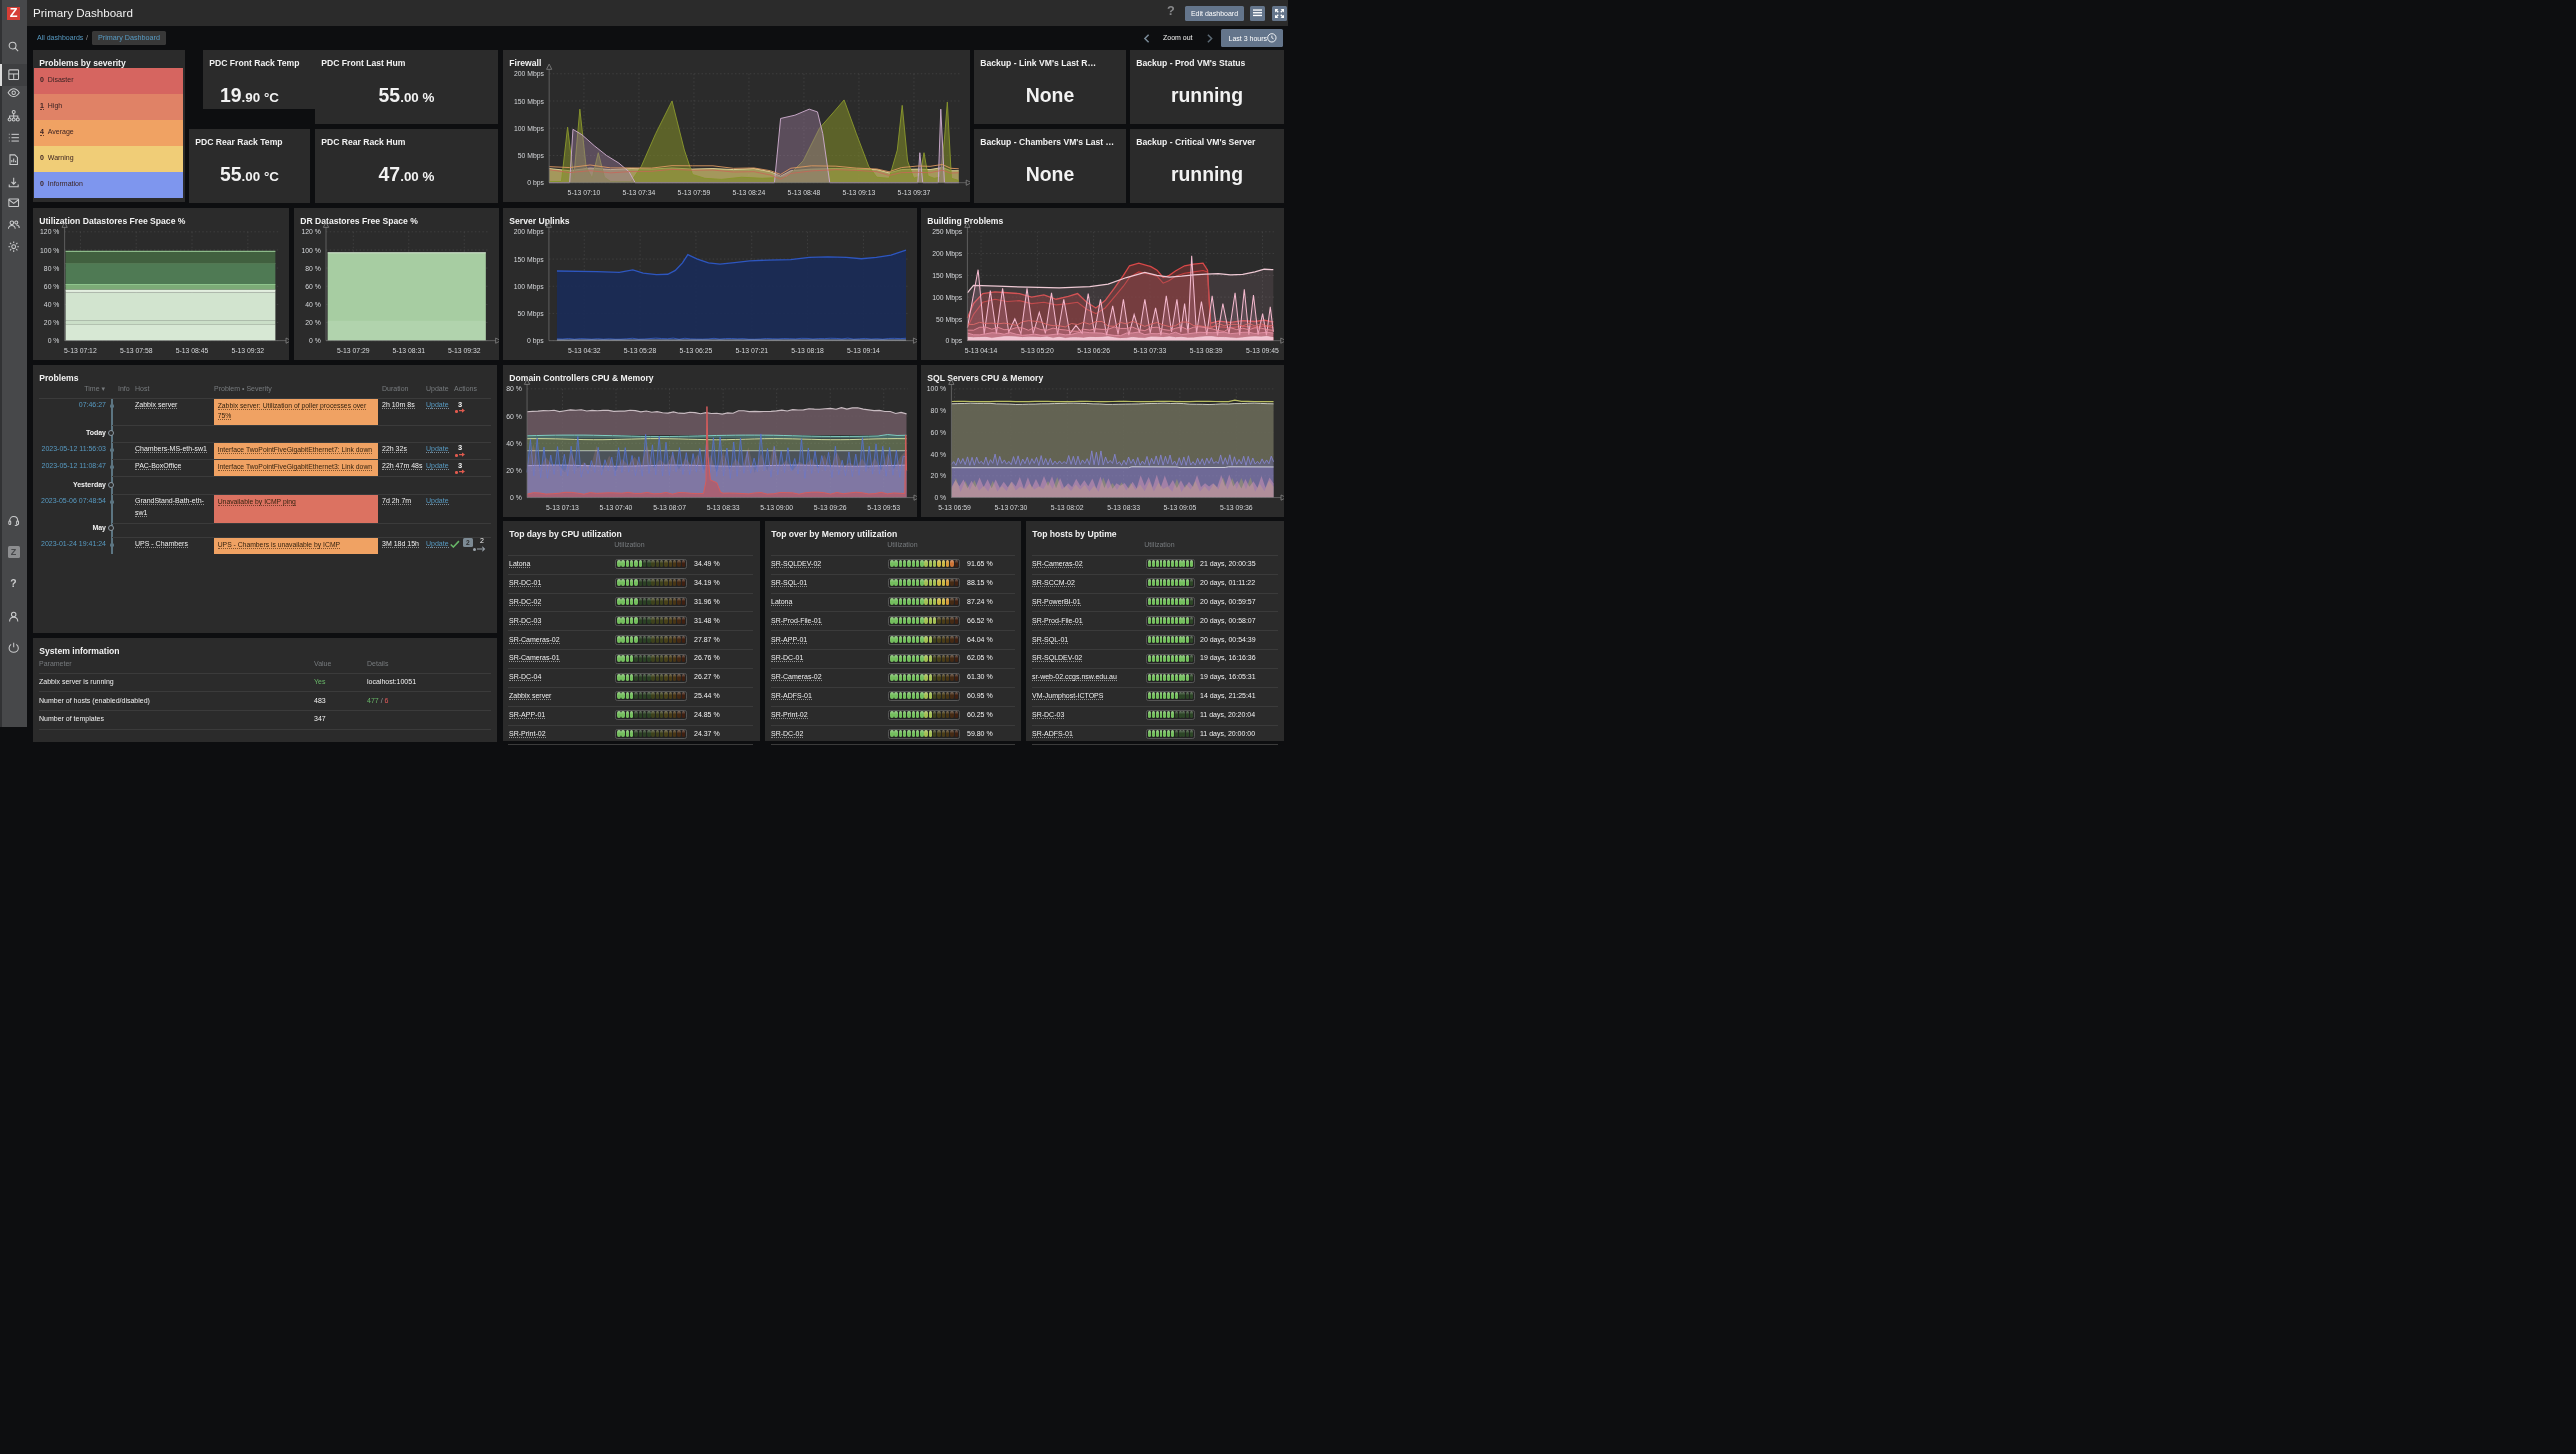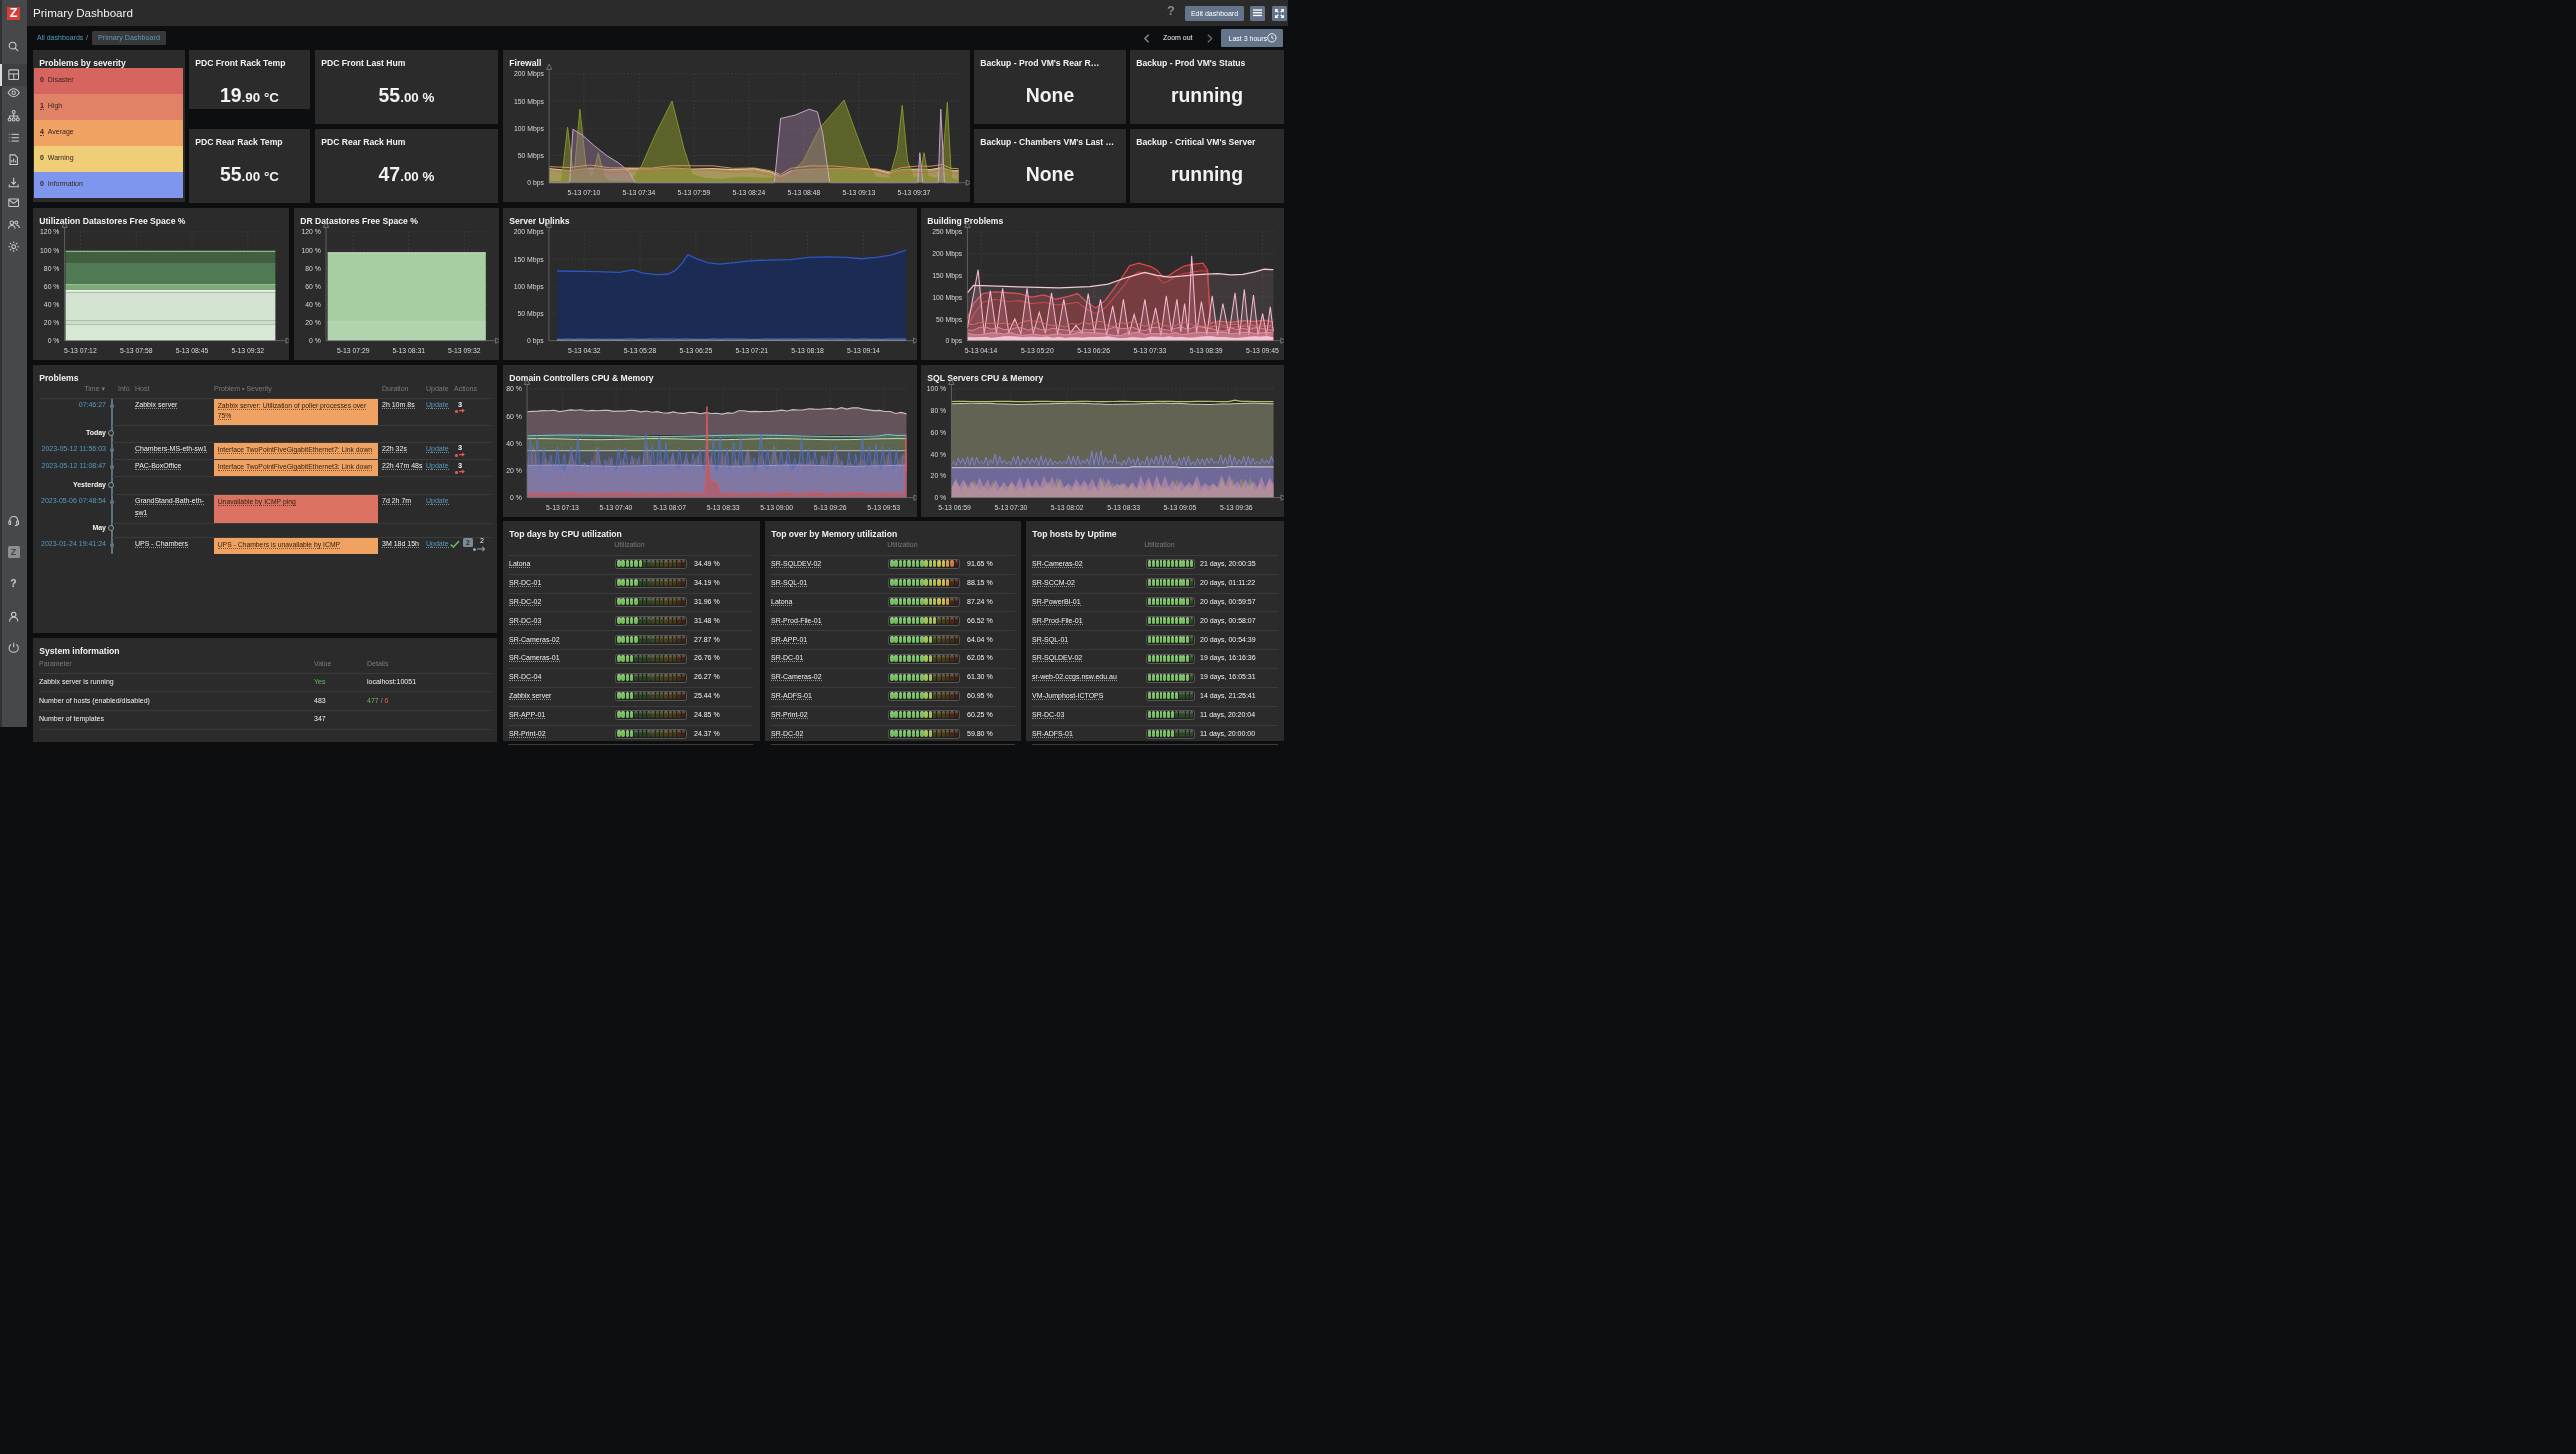--- a/index.html
+++ b/index.html
@@ -138,21 +138,21 @@
 <div style="position:absolute;left:34px;top:68px;width:149px;height:26px;background:#d66560"></div>
 <div class="t" style="left:40px;top:76px;color:#3b2323"><span class="bold">0</span>&nbsp;&nbsp;Disaster</div>
 <div style="position:absolute;left:34px;top:94px;width:149px;height:26px;background:#e08266"></div>
 <div class="t" style="left:40px;top:102px;color:#3b2323"><span class="bold" style="border-bottom:0.7px dotted rgba(40,20,20,.7)">1</span>&nbsp;&nbsp;High</div>
 <div style="position:absolute;left:34px;top:120px;width:149px;height:26px;background:#f0a263"></div>
 <div class="t" style="left:40px;top:128px;color:#3b2323"><span class="bold" style="border-bottom:0.7px dotted rgba(40,20,20,.7)">4</span>&nbsp;&nbsp;Average</div>
 <div style="position:absolute;left:34px;top:146px;width:149px;height:26px;background:#f0cd77"></div>
 <div class="t" style="left:40px;top:154px;color:#3b2323"><span class="bold">0</span>&nbsp;&nbsp;Warning</div>
 <div style="position:absolute;left:34px;top:172px;width:149px;height:26px;background:#7e96ee"></div>
 <div class="t" style="left:40px;top:180px;color:#3b2323"><span class="bold">0</span>&nbsp;&nbsp;Information</div>
-<div class="w" style="left:189px;top:50px;width:121px;height:59px">
+<div class="w" style="left:203px;top:50px;width:121px;height:59px">
     <div class="wt">PDC Front Rack Temp</div>
   </div>
 <div class="vv" style="left:189px;top:85px;width:121px;text-align:center;line-height:21px"><span style="font-size:19.4px">19</span><span style="font-size:13.4px">.90&nbsp;°C</span></div>
 <div class="w" style="left:315px;top:50px;width:183px;height:74px">
     <div class="wt">PDC Front Last Hum</div>
   </div>
 <div class="vv" style="left:315px;top:85px;width:183px;text-align:center;line-height:21px"><span style="font-size:19.4px">55</span><span style="font-size:13.4px">.00&nbsp;%</span></div>
 <div class="w" style="left:189px;top:129px;width:121px;height:74px">
     <div class="wt">PDC Rear Rack Temp</div>
   </div>
@@ -196,21 +196,21 @@
     <text x="728.2" y="249" text-anchor="end" class="axl">0 bps</text>
     <text x="782" y="262.5" text-anchor="middle" class="axl">5-13 07:10</text>
     <text x="856" y="262.5" text-anchor="middle" class="axl">5-13 07:34</text>
     <text x="930" y="262.5" text-anchor="middle" class="axl">5-13 07:59</text>
     <text x="1004" y="262.5" text-anchor="middle" class="axl">5-13 08:24</text>
     <text x="1078" y="262.5" text-anchor="middle" class="axl">5-13 08:48</text>
     <text x="1152" y="262.5" text-anchor="middle" class="axl">5-13 09:13</text>
     <text x="1226" y="262.5" text-anchor="middle" class="axl">5-13 09:37</text>
   </svg>
 <div class="w" style="left:974px;top:50px;width:152px;height:74px">
-    <div class="wt">Backup - Prod VM's Rear R…</div>
+    <div class="wt">Backup - Link VM's Last R…</div>
   </div>
 <div class="vv" style="left:974px;top:85px;width:152px;text-align:center;line-height:21px;font-size:19.4px">None</div>
 <div class="w" style="left:1130px;top:50px;width:154px;height:74px">
     <div class="wt">Backup - Prod VM's Status</div>
   </div>
 <div class="vv" style="left:1130px;top:85px;width:154px;text-align:center;line-height:21px;font-size:19.4px">running</div>
 <div class="w" style="left:974px;top:129px;width:152px;height:74px">
     <div class="wt">Backup - Chambers VM's Last …</div>
   </div>
 <div class="vv" style="left:974px;top:164px;width:152px;text-align:center;line-height:21px;font-size:19.4px">None</div>

